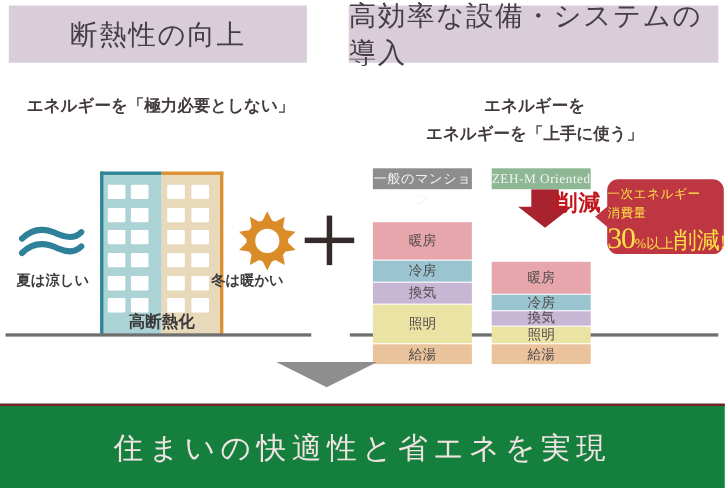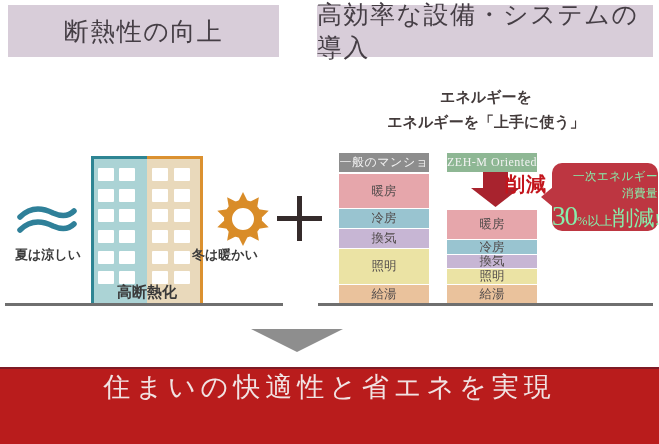--- a/index.html
+++ b/index.html
@@ -35,62 +35,63 @@
   
   .plus-v{position:absolute;left:297px;top:196px;width:5px;height:45px;background:#352b2b;}
   .plus-h{position:absolute;left:277px;top:216px;width:45px;height:5px;background:#352b2b;}
   
   .bar{position:absolute;top:153px;width:90px;}
   .bar-0{left:339px;}
   .bar-1{left:447px;}
   .bar-header{position:absolute;left:0;top:0;width:90px;height:19px;line-height:19px;
               text-align:center;font-size:12px;color:#f2f2f2;letter-spacing:0.5px;}
   .bar-seg{position:absolute;left:0;width:90px;text-align:center;font-size:12.5px;
-           color:#514b4b;display:flex;align-items:center;justify-content:center;}
+           color:#514b4b;display:flex;align-items:center;justify-content:center;margin-top:28px;}
   
   .red-arrow{position:absolute;left:471px;top:172px;}
   .reduction-label{position:absolute;left:505px;top:171px;font-size:20px;font-weight:bold;
                    color:#c3151c;letter-spacing:1px;}
   
   .bubble{position:absolute;left:552px;top:163px;width:106px;height:68px;background:#bd3641;
-          border-radius:10px;color:#86efac;text-align:right;}
+          border-radius:10px;color:#fde047;text-align:left;}
   .bubble-tail{position:absolute;left:-11px;top:24px;width:0;height:0;
                border-top:10px solid transparent;border-bottom:10px solid transparent;
                border-right:12px solid #bd3641;}
   .bubble-l1{font-size:11.5px;margin-top:6px;letter-spacing:0.5px;}
   .bubble-l2{font-size:11.5px;margin-top:2px;letter-spacing:0.5px;}
   .bubble-l3{margin-top:0;white-space:nowrap;font-family:"Liberation Serif","DejaVu Serif",serif;}
   .bubble-big{font-size:27px;letter-spacing:-1px;}
   .bubble-small{font-size:12.5px;}
   .bubble-emph{font-size:21px;font-family:"Liberation Sans","DejaVu Sans",sans-serif;}
   .bubble-bang{font-size:17px;}
   
   .tri-down{position:absolute;left:251px;top:329px;width:0;height:0;
             border-left:46px solid transparent;border-right:46px solid transparent;
             border-top:23px solid #8e8e8e;}
   
-  .banner{position:absolute;left:0;top:367px;width:659px;height:77px;background:#b91c1c;
-          border-top:2px solid #7e1b25;box-sizing:border-box;display:flex;
+  .banner{position:absolute;left:0;top:367px;width:659px;height:77px;background:#15803d;
+          border-top:2px solid #7e1b25;box-sizing:border-box;display:flex;align-items:center;
           justify-content:center;}
   .banner-text{font-family:"Liberation Serif","DejaVu Serif",serif;font-size:27px;
                letter-spacing:5px;color:#f1e3e3;}
 </style>
 </head>
 <body>
 
 <div class="stage">
 
   <div class="hdr hdr-left">
     <span>断熱性の向上</span>
   </div>
   <div class="hdr hdr-right">
     <span>高効率な設備・システムの導入</span>
   </div>
 
   <div class="subtitle subtitle-left">
+    <div>エネルギーを「極力必要としない」</div>
   </div>
   <div class="subtitle subtitle-right">
     <div>エネルギーを</div>
     <div>エネルギーを「上手に使う」</div>
   </div>
 
   <svg class="abs" style="left:17px;top:202px;" width="60" height="38" viewBox="0 0 60 38">
     <path d="M3 15 C14 4 26 6 36 11 C45 15 52 14 57 9" fill="none" stroke="#2f8099" stroke-width="5.5" stroke-linecap="round"></path>
     <path d="M3 28 C14 17 26 19 36 24 C45 28 52 27 57 22" fill="none" stroke="#2f8099" stroke-width="5.5" stroke-linecap="round"></path>
   </svg>

